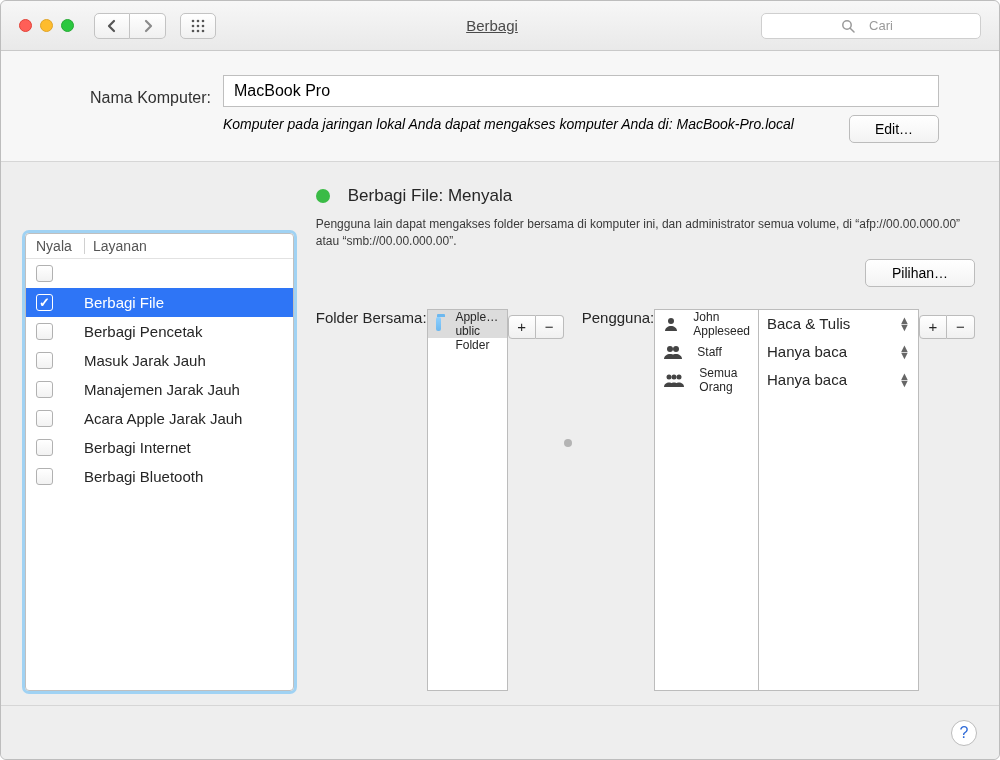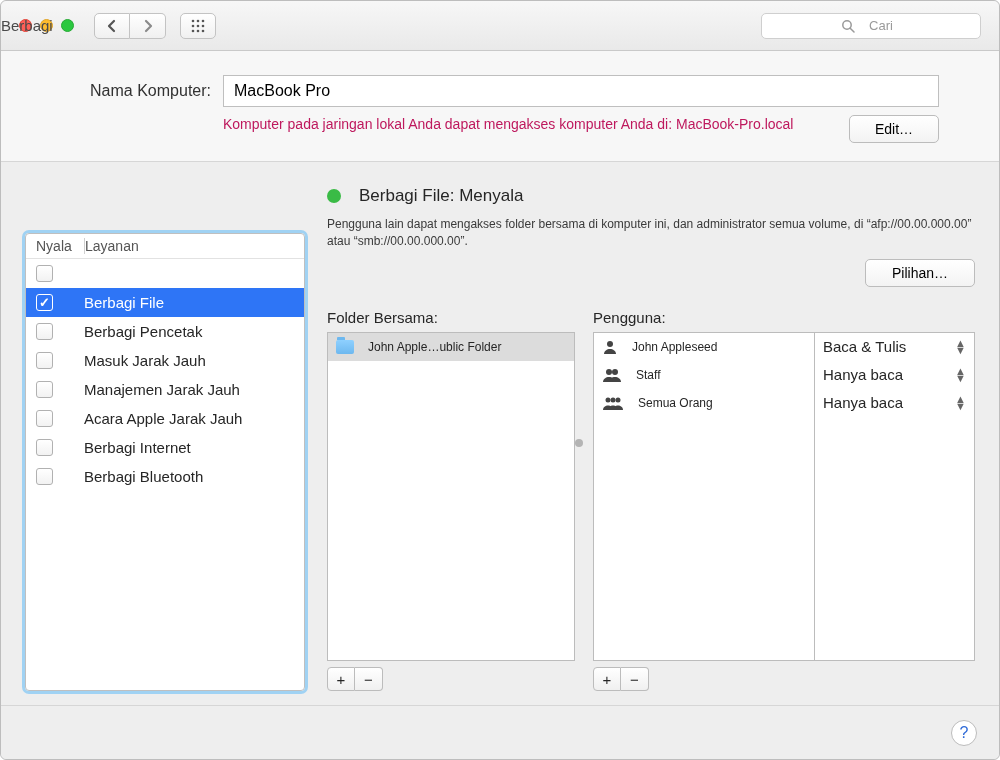--- a/index.html
+++ b/index.html
@@ -58,23 +58,25 @@
     width: 36px; height: 26px;
     border-radius: 5px;
     background: linear-gradient(#ffffff, #f0f0f0);
     border: 1px solid #c3c3c3;
     display: flex; align-items: center; justify-content: center;
     color: #555;
   }
   .title-text {
     position: absolute;
     left: 0; right: 16px;
+    text-align: center;
     font-size: 15px;
     color: #4a4a4a;
     pointer-events: none;
+    text-decoration: underline;
   }
   .searchbox {
     margin-left: auto;
     width: 220px; height: 26px;
     background: #ffffff;
     border: 1px solid #cfcfcf;
     border-radius: 5px;
     display: flex; align-items: center; justify-content: center;
     gap: 6px;
     color: #9a9a9a;
@@ -87,21 +89,21 @@
   .searchbox input::placeholder { color: #9a9a9a; }
 
   
   .section-name {
     background: #f7f7f7;
     border-bottom: 1px solid #d6d6d6;
     padding: 24px 60px 18px 60px;
   }
   .namerow {
     display: flex;
-    align-items: center;
+    align-items: flex-end;
     gap: 12px;
     margin-bottom: 8px;
   }
   .namelabel { font-size: 16px; color: #313131; text-align: right; width: 150px; }
   .nameinput {
     flex: 1;
     height: 32px;
     font-size: 16px;
     padding: 0 10px;
     border: 1px solid #bfbfbf;
@@ -112,21 +114,22 @@
   .namehelp {
     margin-left: 162px;
     display: flex;
     align-items: flex-start;
     gap: 12px;
   }
   .namehelp-text {
     flex: 1;
     font-size: 14px;
     line-height: 1.4;
-    color: #be185d;
+    color: #000000;
+    font-style: italic;
   }
   .editbtn {
     min-width: 90px;
     height: 28px;
     background: linear-gradient(#ffffff, #f3f3f3);
     border: 1px solid #bcbcbc;
     border-radius: 5px;
     font-size: 14px;
     padding: 0 16px;
   }
@@ -152,21 +155,21 @@
     display: flex; flex-direction: column; margin-top: 47px;
   }
   .services-header {
     display: flex;
     padding: 4px 10px;
     font-size: 14px;
     color: #555;
     border-bottom: 1px solid #e2e2e2;
   }
   .sh-on { width: 48px; }
-  .sh-svc { flex: 1; border-left: 1px solid #d0d0d0; }
+  .sh-svc { flex: 1; border-left: 1px solid #d0d0d0; padding-left: 8px; }
   .services-list { flex: 1; }
   .svc-row {
     display: flex;
     align-items: center;
     height: 29px;
     padding: 0 10px;
     font-size: 15px;
   }
   .svc-row.selected { background: #2e75f6; color: #ffffff; }
   .chk {
@@ -205,21 +208,21 @@
   .statusdesc {
     font-size: 12px; line-height: 1.45;
     color: #3a3a3a;
     margin-bottom: 8px;
   }
   .optionsrow { display: flex; justify-content: flex-end; margin-bottom: 22px; }
 
   .lists {
     display: flex; gap: 18px; flex: 1;
   }
-  .listcol { display: flex; flex-direction: column; }
+  .listcol { display: flex; }
   .listcol.folders { width: 248px; }
   .listcol.users   { flex: 1; }
   .listlabel { font-size: 15px; margin-bottom: 6px; color: #262626; }
   .table {
     flex: 1;
     border: 1px solid #bcbcbc;
     background: #ffffff;
     border-radius: 0;
     overflow: hidden;
   }

